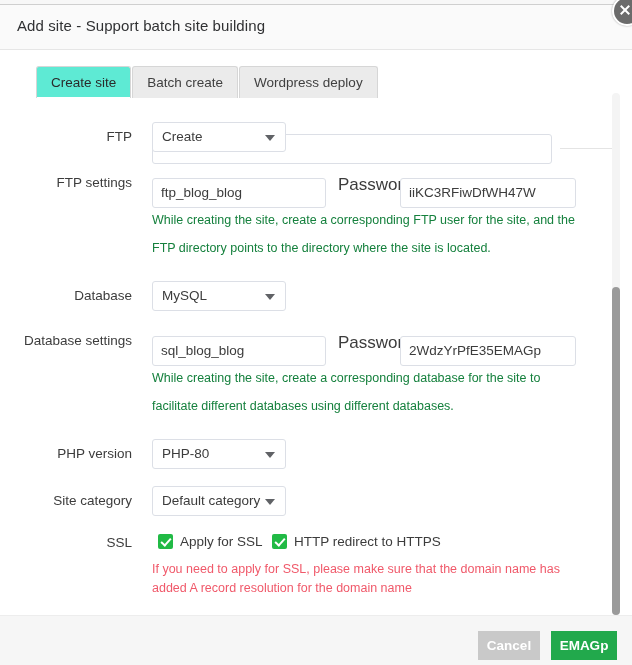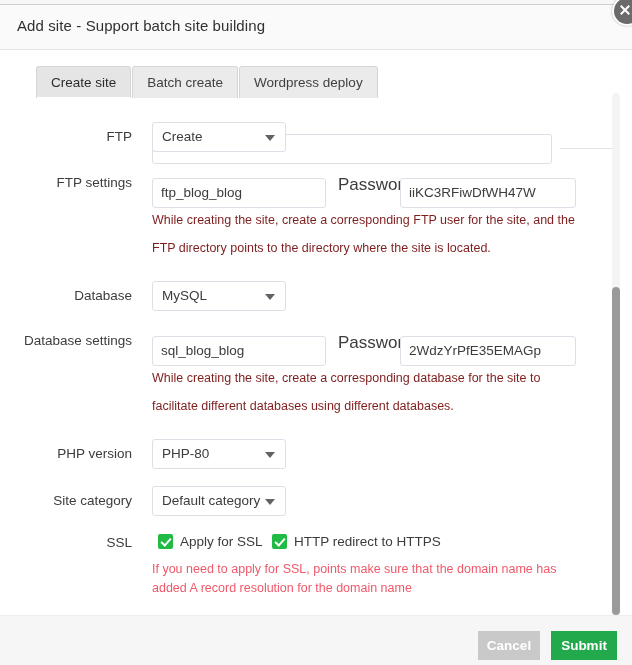--- a/index.html
+++ b/index.html
@@ -112,21 +112,21 @@
     border: 1px solid #d6d6d6;
     border-bottom: none;
     background: #ebebeb;
     box-sizing: border-box;
     border-radius: 3px 3px 0 0;
     margin-right: 1px;
     white-space: nowrap;
     cursor: pointer;
   }
   .tab.active {
-    background: #e5e5e5;
+    background: #5eead4;
     color: #2b2b2b;
     position: relative;
     z-index: 5;
     margin-top: 12px;
   }
   .tab.active::after {
     content: "";
     position: absolute;
     left: 0; bottom: -1px;
     width: 100%; height: 2px;
@@ -203,21 +203,21 @@
     position: absolute;
     font-size: 17px;
     color: #3c3c3c;
     white-space: nowrap;
   }
 
   .help {
     position: absolute;
     left: 152px;
     font-size: 12.5px;
-    color: #7f1d1d;
+    color: #15803d;
     line-height: 28px;
     white-space: nowrap;
   }
 
   
   .cb-wrap {
     position: absolute;
     display: flex;
     align-items: center;
     cursor: pointer;
@@ -403,33 +403,33 @@
         <div class="cb-wrap" style="left:158px; top:0;">
           <span class="cb"></span>
           <span class="cb-text">Apply for SSL</span>
         </div>
         <div class="cb-wrap" style="left:272px; top:0;">
           <span class="cb"></span>
           <span class="cb-text">HTTP redirect to HTTPS</span>
         </div>
       </div>
       <div class="warn" style="top:510px;">
-        <span class="warn-line">If you need to apply for SSL, points make sure that the domain name has</span>
+        <span class="warn-line">If you need to apply for SSL, please make sure that the domain name has</span>
         <span class="warn-line">added A record resolution for the domain name</span>
       </div>
 
     </div>
 
     <div class="scroll-track"></div>
     <div class="scroll-thumb"></div>
 
   </div>
 
   <div class="modal-footer">
     <div class="btn btn-cancel">
       <span>Cancel</span>
     </div>
     <div class="btn btn-submit">
-      <span>Submit</span>
+      <span>EMAGp</span>
     </div>
   </div>
 
 </div>
 
 </body></html>

